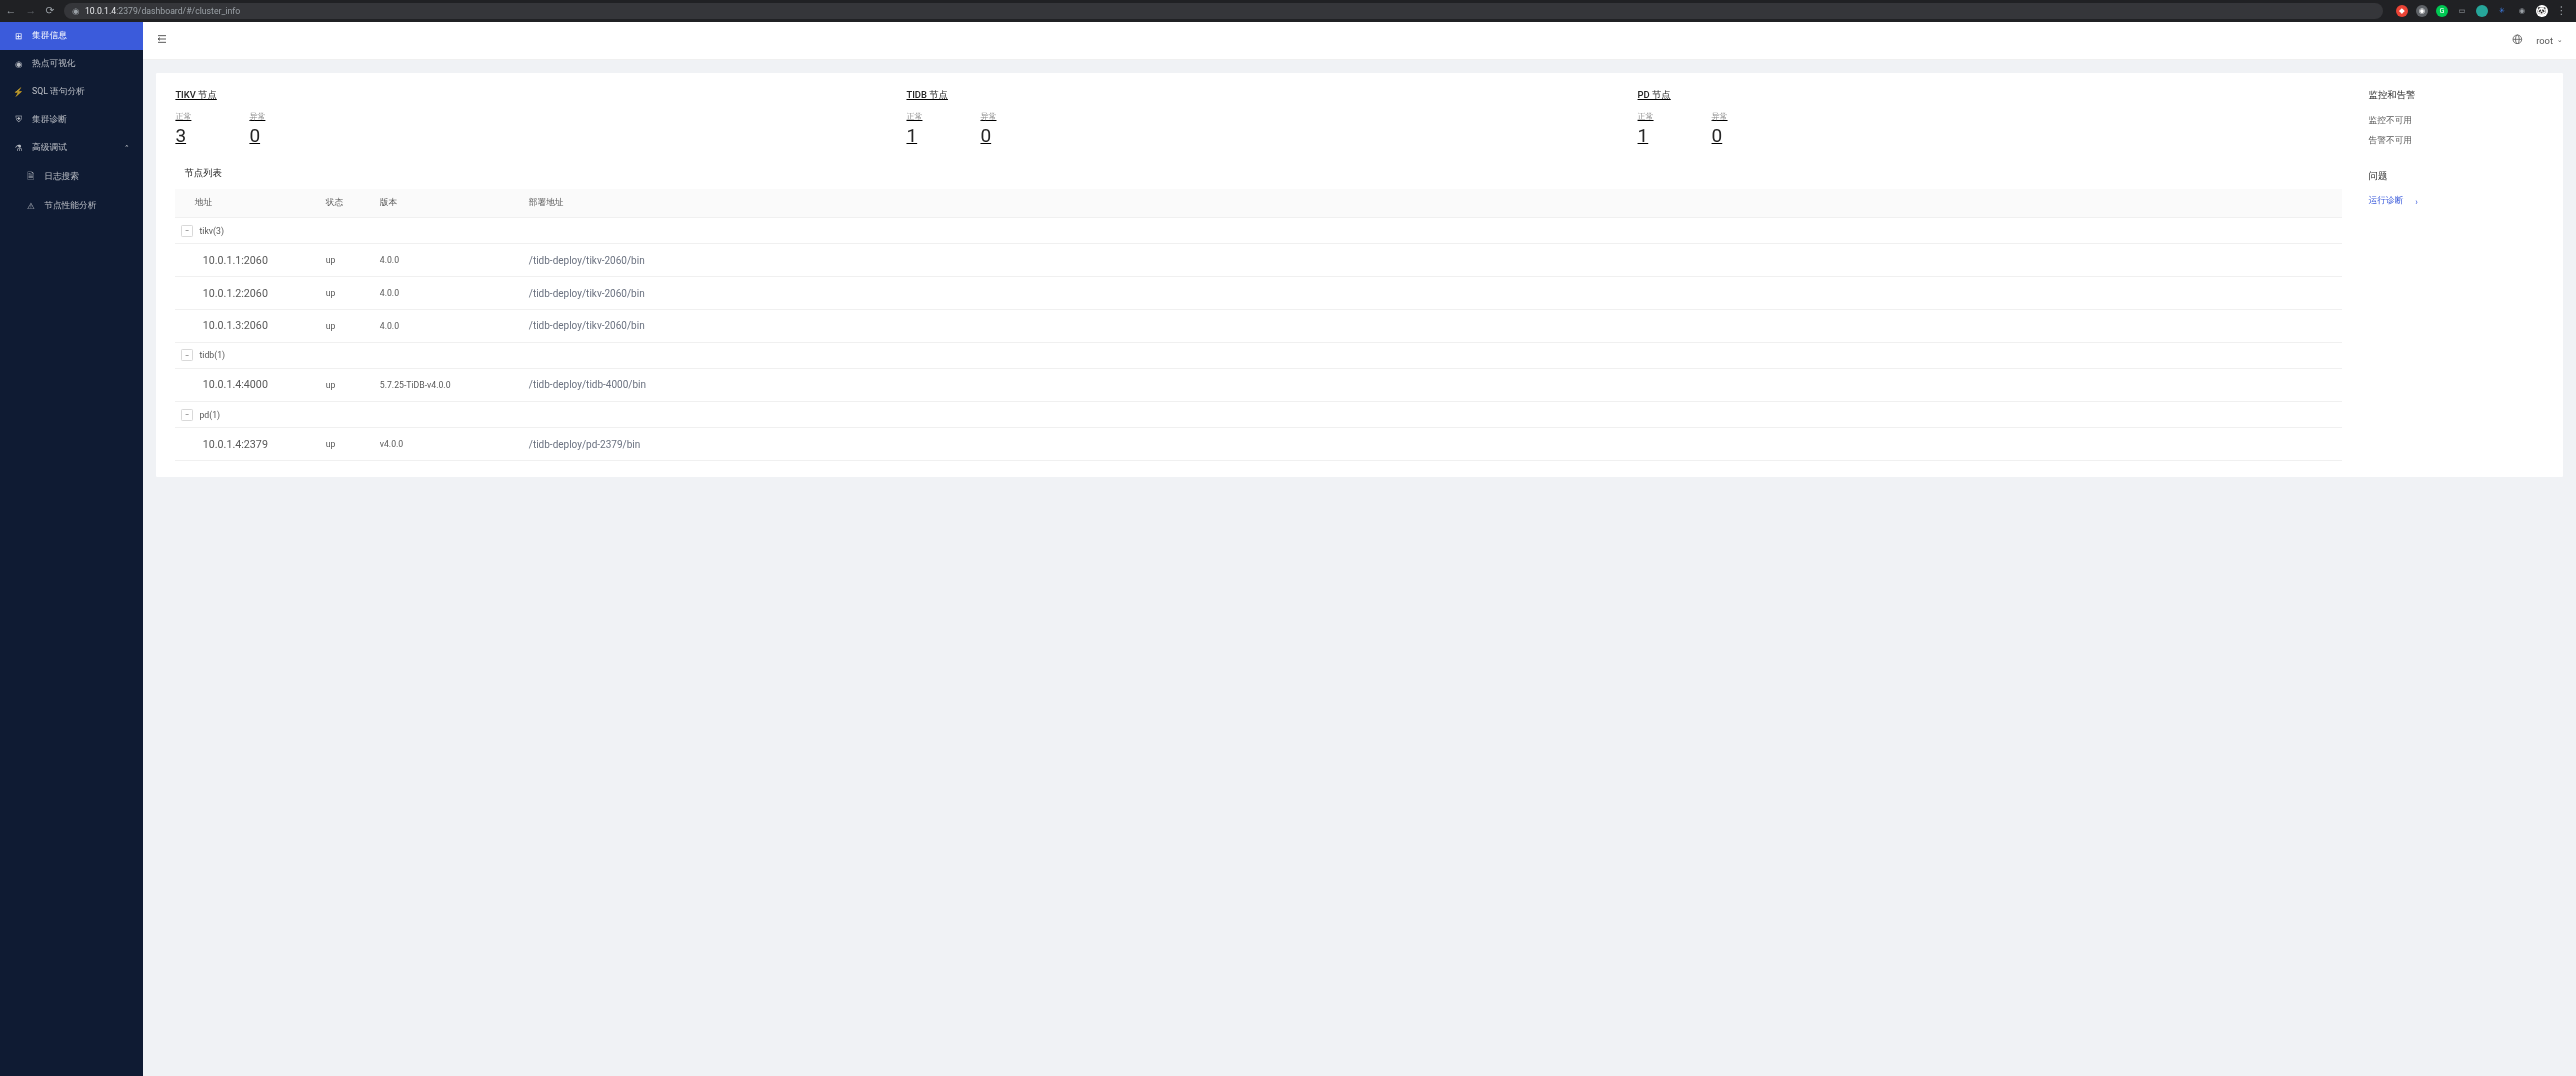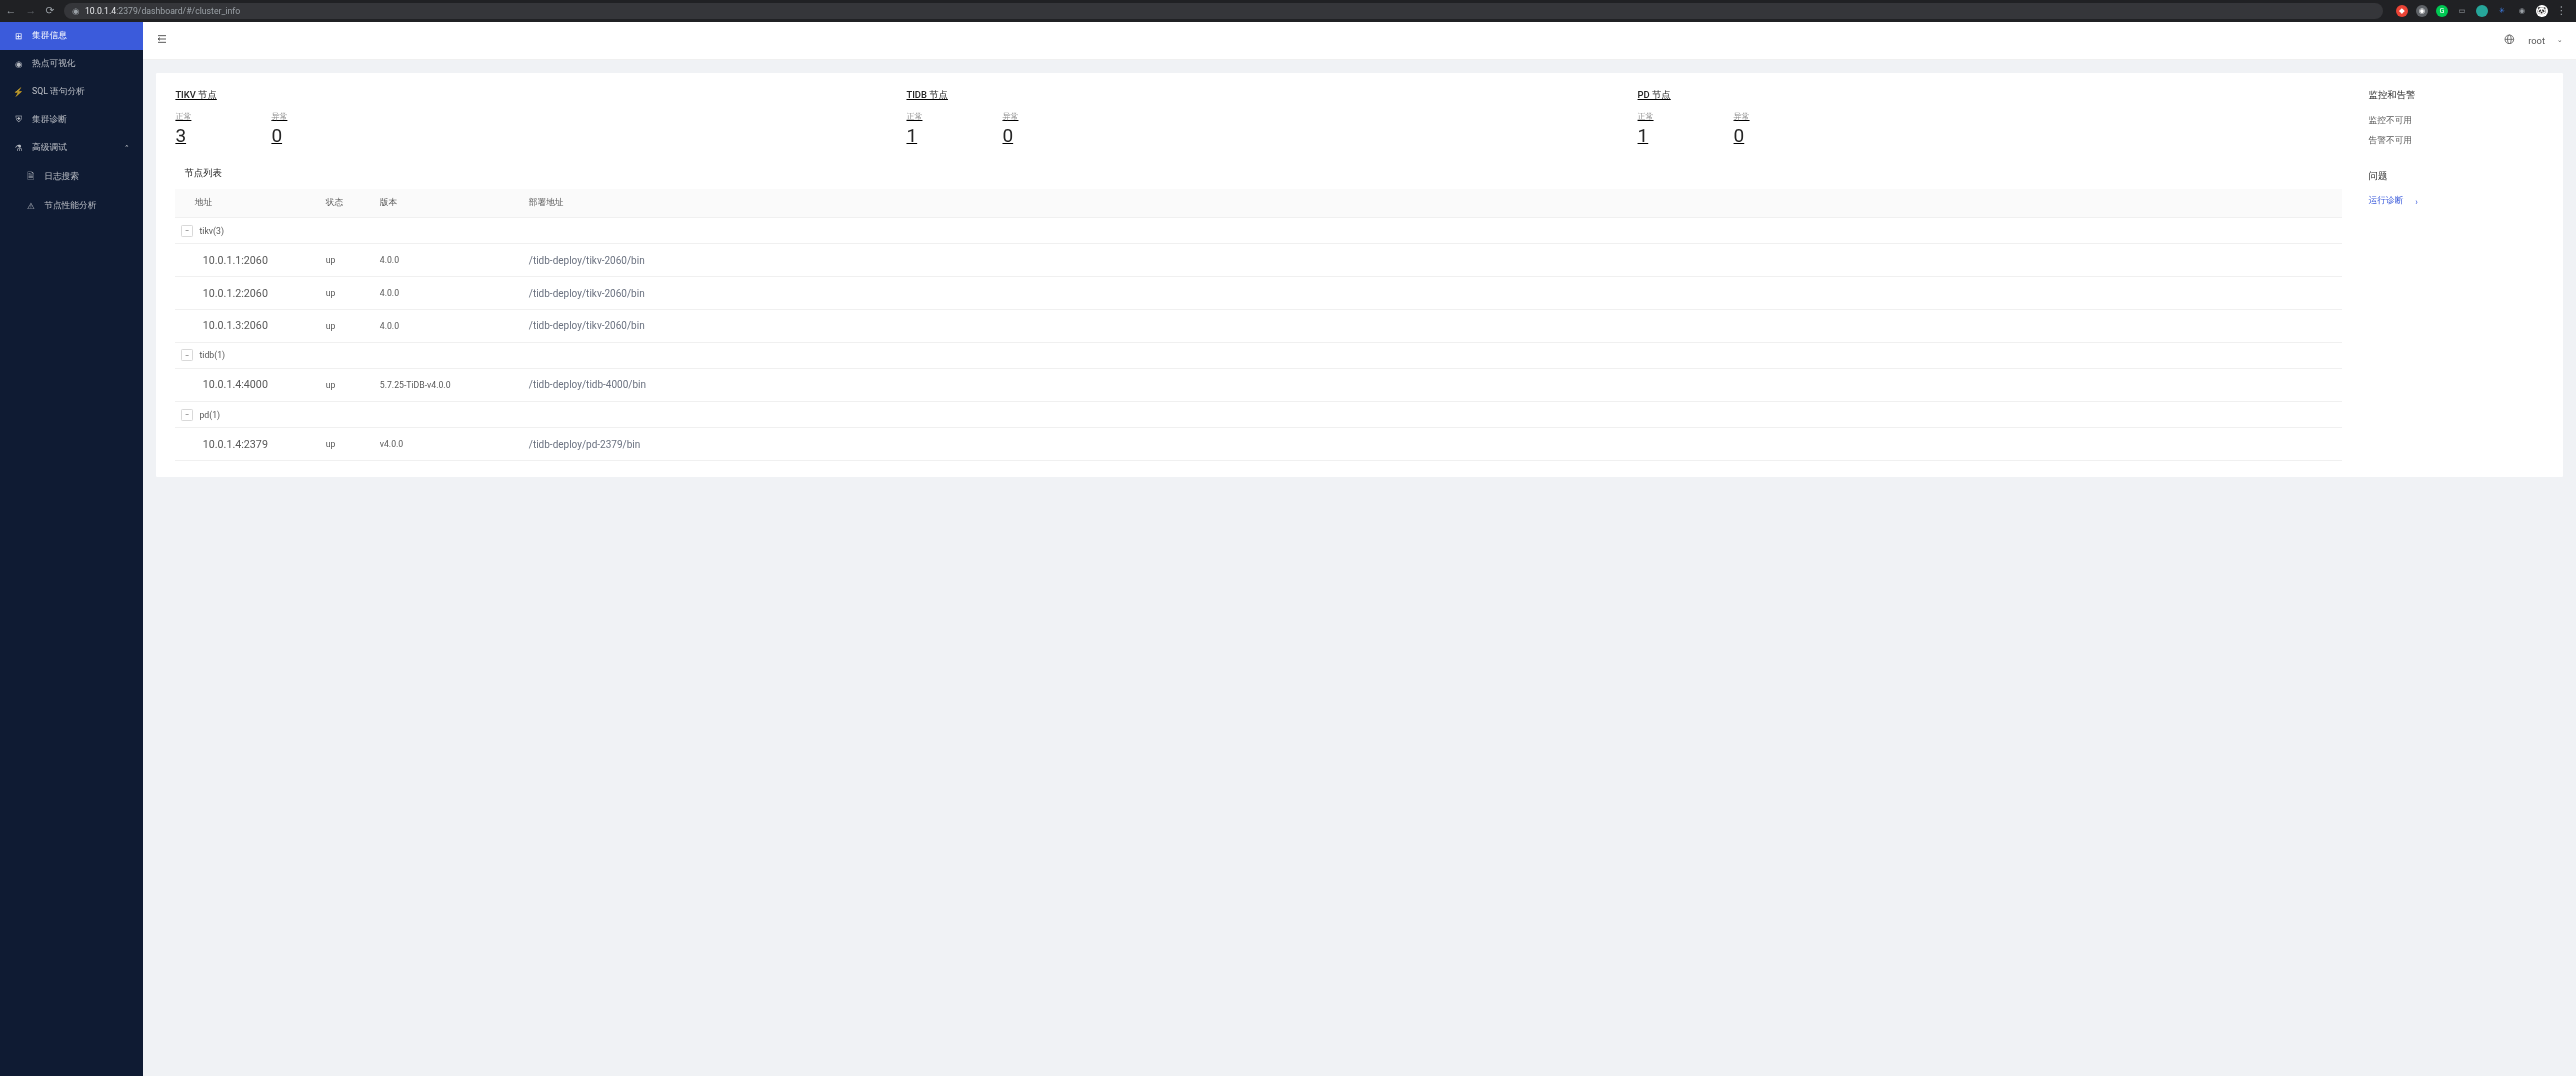--- a/index.html
+++ b/index.html
@@ -23,31 +23,31 @@
     .sidebar-item.active { background: #3b5bdb; color: #fff; }
     .sidebar-sub { padding-left: 25.5px; }
     .sidebar-icon { width: 10.7px; display: inline-flex; align-items: center; justify-content: center; }
     .sidebar-expand { margin-left: auto; font-size: 6.7px; }
     
     .main { flex: 1; display: flex; flex-direction: column; background: #f0f2f5; }
     .topbar { background: #fff; height: 38px; display: flex; align-items: center; padding: 0 13.4px; justify-content: space-between; border-bottom: 0.7px solid #f0f0f0; }
     .topbar-left { display: flex; align-items: center; }
     .topbar-right { display: flex; align-items: center; gap: 13.4px; color: #595959; font-size: 9.4px; }
     .collapse-btn { font-size: 12px; color: #595959; cursor: pointer; }
-    .user-menu { display: flex; align-items: center; gap: 12px; cursor: pointer; }
+    .user-menu { display: flex; align-items: center; gap: 4px; cursor: pointer; }
     
     .content { flex: 1; padding: 13.4px; overflow: auto; }
     .card { background: #fff; border-radius: 1.3px; padding: 16px 19px; display: flex; gap: 27px; }
     .card-main { flex: 1; }
     .card-side { width: 175px; flex-shrink: 0; }
     
     .stats-row { display: flex; gap: 27px; margin-bottom: 20px; text-decoration: underline; }
     .stat-group { flex: 1; }
     .stat-title { font-size: 9.4px; color: #262626; font-weight: 500; margin-bottom: 9.4px; }
-    .stat-pair { display: flex; gap: 80px; }
+    .stat-pair { display: flex; gap: 58px; }
     .stat-item { }
     .stat-label { font-size: 8px; color: #8c8c8c; margin-bottom: 1.3px; }
     .stat-value { font-size: 19px; color: #262626; font-weight: 400; }
     
     .section-title { font-size: 9.4px; color: #262626; font-weight: 500; margin-bottom: 9.4px; margin-left: 9px; }
     
     .table { width: 100%; }
     .table-header { display: flex; padding: 8px 5.4px; font-size: 8.7px; color: #595959; font-weight: 500; background: #fafafa; border-bottom: 0.7px solid #f0f0f0; }
     .table-row { display: flex; padding: 9.4px 5.4px; border-bottom: 0.7px solid #f0f0f0; font-size: 8.7px; color: #595959; align-items: center; justify-content: space-between; }
     .table-group { display: flex; padding: 6.7px 5.4px; border-bottom: 0.7px solid #f0f0f0; font-size: 8.7px; color: #595959; align-items: center; gap: 6.7px; }

